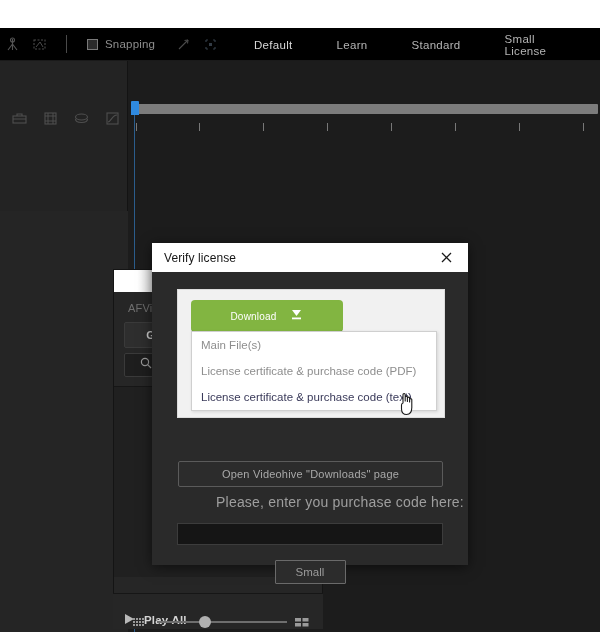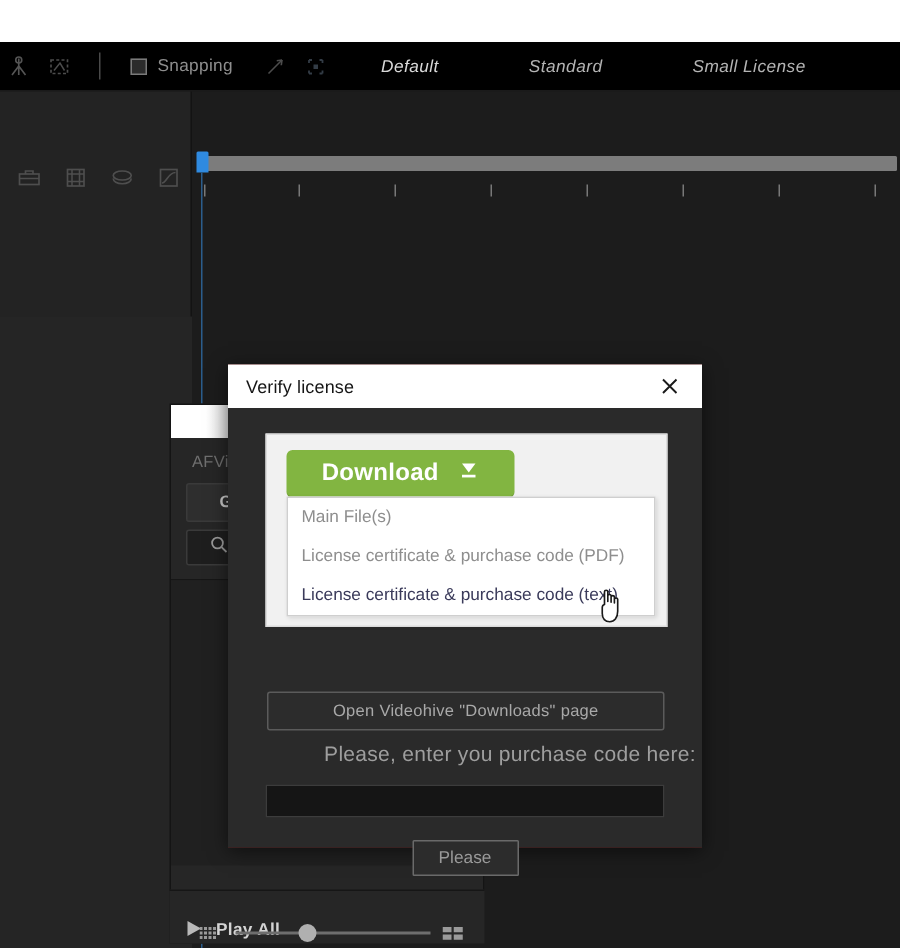--- a/index.html
+++ b/index.html
@@ -34,21 +34,21 @@
   }
   .snap-box {
     width: 11px; height: 11px; border: 1px solid #7a7a7a; background: #2b2b2b;
     margin-right: 7px; flex: none;
   }
   .snap-label { color: #8e8e8e; font-size: 11.5px; letter-spacing: .2px; }
   .snap-wrap { display: flex; align-items: center; }
 
   .ws-tabs {
     position: absolute; left: 232px; top: 0; height: 33px;
-    display: flex; gap: 16px; font-style: italic;
+    display: flex; gap: 0;
   }
   .ws-tab {
     color: #b4b4b4; font-size: 11.5px; letter-spacing: .3px;
     padding: 0 22px; height: 33px; display: flex; align-items: center;
   }
   .ws-tab.sel { color: #d8d8d8; }
 
   
   .work { position: absolute; left: 0; top: 61px; width: 600px; height: 571px; background: #1c1c1c; }
 
@@ -157,21 +157,21 @@
   .dl-panel {
     position: absolute; left: 25px; top: 17px; width: 268px; height: 129px;
     background: #f1f1f1; border: 1px solid #dcdcdc;
   }
   .dl-btn {
     position: absolute; left: 13px; top: 10px; width: 152px; height: 32px;
     background: #82b541; border-radius: 4px;
     display: flex; align-items: center; justify-content: center; gap: 12px;
     box-shadow: inset 0 -1px 0 rgba(0,0,0,.12);
   }
-  .dl-btn-label { color: #ffffff; font-size: 16px; font-weight: bold; letter-spacing: .2px; }
+  .dl-btn-label { color: #ffffff; font-size: 10px; font-weight: normal; letter-spacing: .2px; }
   .dl-menu {
     position: absolute; left: 13px; top: 41px; width: 246px; height: 80px;
     background: #ffffff; border: 1px solid #cfcfcf; box-shadow: 1px 1px 3px rgba(0,0,0,.12);
   }
   .dl-item {
     height: 26px; display: flex; align-items: center; padding-left: 9px;
     color: #8e8e8e; font-size: 11.5px; white-space: nowrap;
   }
   .dl-item.hl { color: #3a3a5a; }
 
@@ -240,20 +240,23 @@
         <svg width="15" height="15" viewBox="0 0 15 15">
             <path d="M3 3 L3 5 M3 3 L5 3 M12 3 L10 3 M12 3 L12 5 M3 12 L3 10 M3 12 L5 12 M12 12 L12 10 M12 12 L10 12" stroke="#5d6e80" stroke-width="1.2" fill="none"></path>
             <rect x="6" y="6" width="3" height="3" fill="#5d6e80"></rect>
           </svg>
       </div>
     </div>
 
     <div class="ws-tabs">
       <div class="ws-tab sel">
           <span>Default</span>
+        </div>
+      <div class="ws-tab">
+          <span>Learn</span>
         </div>
       <div class="ws-tab">
           <span>Standard</span>
         </div>
       <div class="ws-tab">
           <span>Small License</span>
         </div>
     </div>
   </div>
 
@@ -404,21 +407,21 @@
       <div class="open-btn" style="left:26px; top:218px; width:265px;">
         <span>Open Videohive "Downloads" page</span>
       </div>
 
       <div class="pc-label" style="top:251px">Please, enter you purchase code here:</div>
 
       <input class="pc-input" style="top: 280px;" value="" placeholder="">
 
       <div class="dlg-btn-row" style="top:317px">
         <div class="dlg-btn secondary">
-            <span>Please</span>
+            <span>Small</span>
           </div>
       </div>
     </div>
 
     <div class="cursor">
       <svg width="24" height="30" viewBox="0 0 24 30">
         <path d="M7 14 L7 5.5 C7 4.2 9.2 4.2 9.2 5.5 L9.2 12 L9.2 8.2 C9.2 7 11.4 7 11.4 8.2 L11.4 12.5 L11.4 9 C11.4 7.8 13.6 7.8 13.6 9 L13.6 13 L13.6 10.5 C13.6 9.4 15.8 9.4 15.8 10.5 L15.8 18.5 C15.8 23 13.5 25.5 10.5 25.5 C7.5 25.5 5.5 23.5 5.5 20 L5.5 16 C5.5 14.4 7 14 7 14 Z" fill="#ffffff" stroke="#1a1a1a" stroke-width="1.1" stroke-linejoin="round"></path>
       </svg>
     </div>
 

